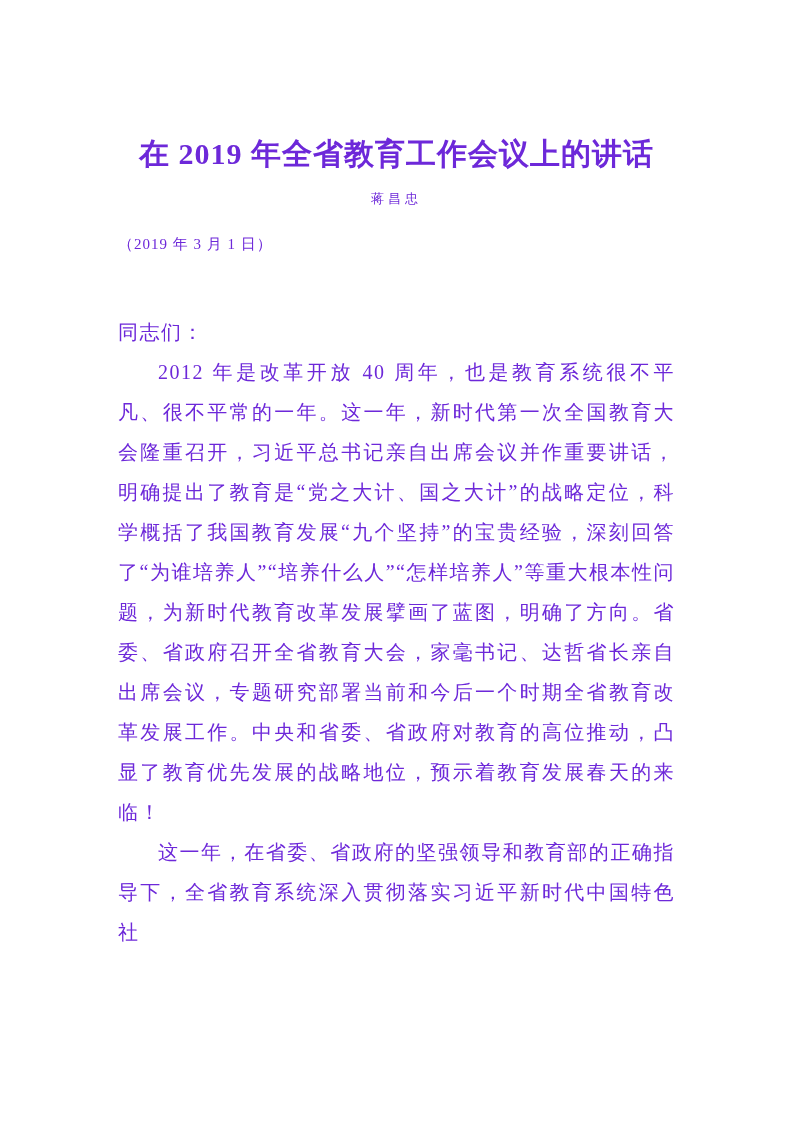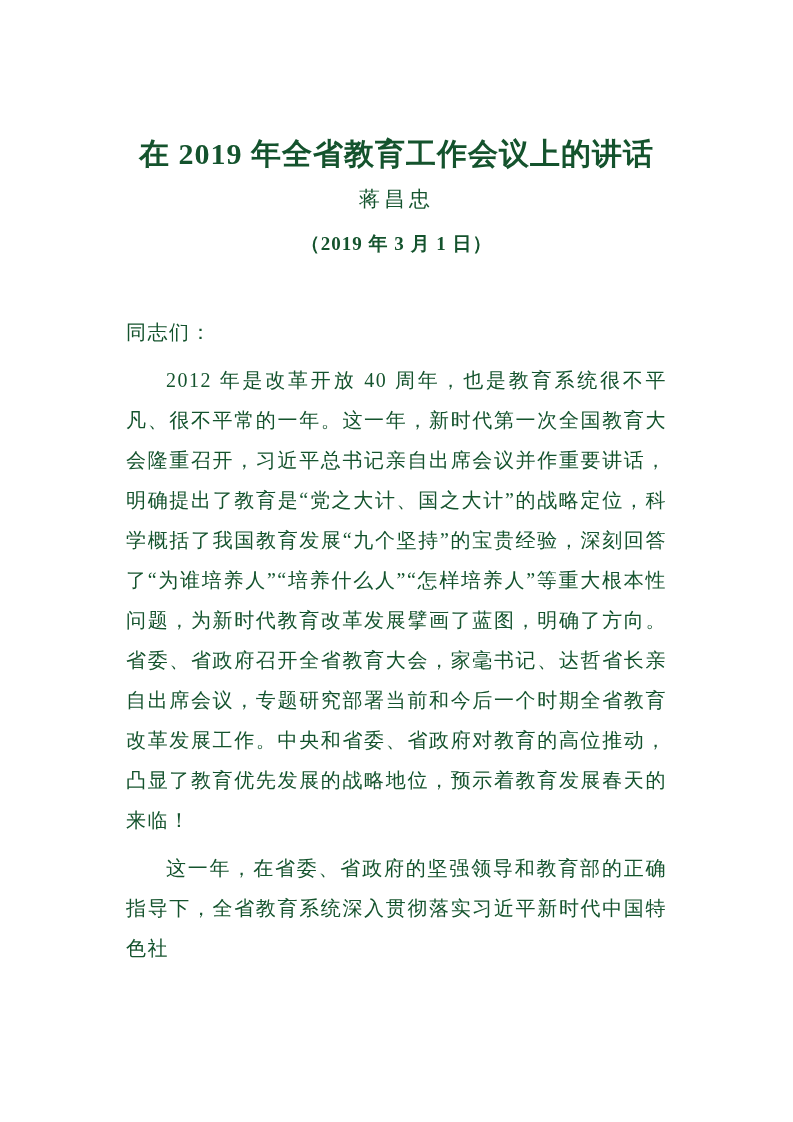--- a/index.html
+++ b/index.html
@@ -6,58 +6,56 @@
     margin: 0;
     padding: 0;
     background: #ffffff;
   }
   .page {
     position: relative;
     width: 793px;
     height: 1122px;
     margin: 0 auto;
     background: #ffffff;
-    color: #14532d;
+    color: #6d28d9;
     font-family: "Liberation Serif", "DejaVu Serif", serif;
     overflow: hidden;
     box-sizing: border-box;
     padding: 0 118px;
   }
   .doc-title {
     margin-top: 136px;
     text-align: center;
     font-size: 30px;
     font-weight: bold;
     letter-spacing: 1px;
     line-height: 36px;
   }
   .doc-author {
     margin-top: 16px;
     text-align: center;
-    font-size: 21px;
+    font-size: 13px;
     letter-spacing: 4px;
     line-height: 22px;
   }
   .doc-date {
     margin-top: 22px;
-    text-align: center;
-    font-size: 19px;
+    font-size: 15px;
     letter-spacing: 1px;
     line-height: 24px;
-    font-weight: bold;
   }
   .doc-body {
     margin-top: 56px;
     font-size: 20px;
     line-height: 40px;
     letter-spacing: 1.5px;
     text-align: justify;
   }
   .doc-body p {
-    margin: 8px;
+    margin: 0;
     padding: 0;
   }
   .doc-body p.indent {
     text-indent: 2em;
   }
 </style>
 </head>
 <body>
 
 <div class="page">

